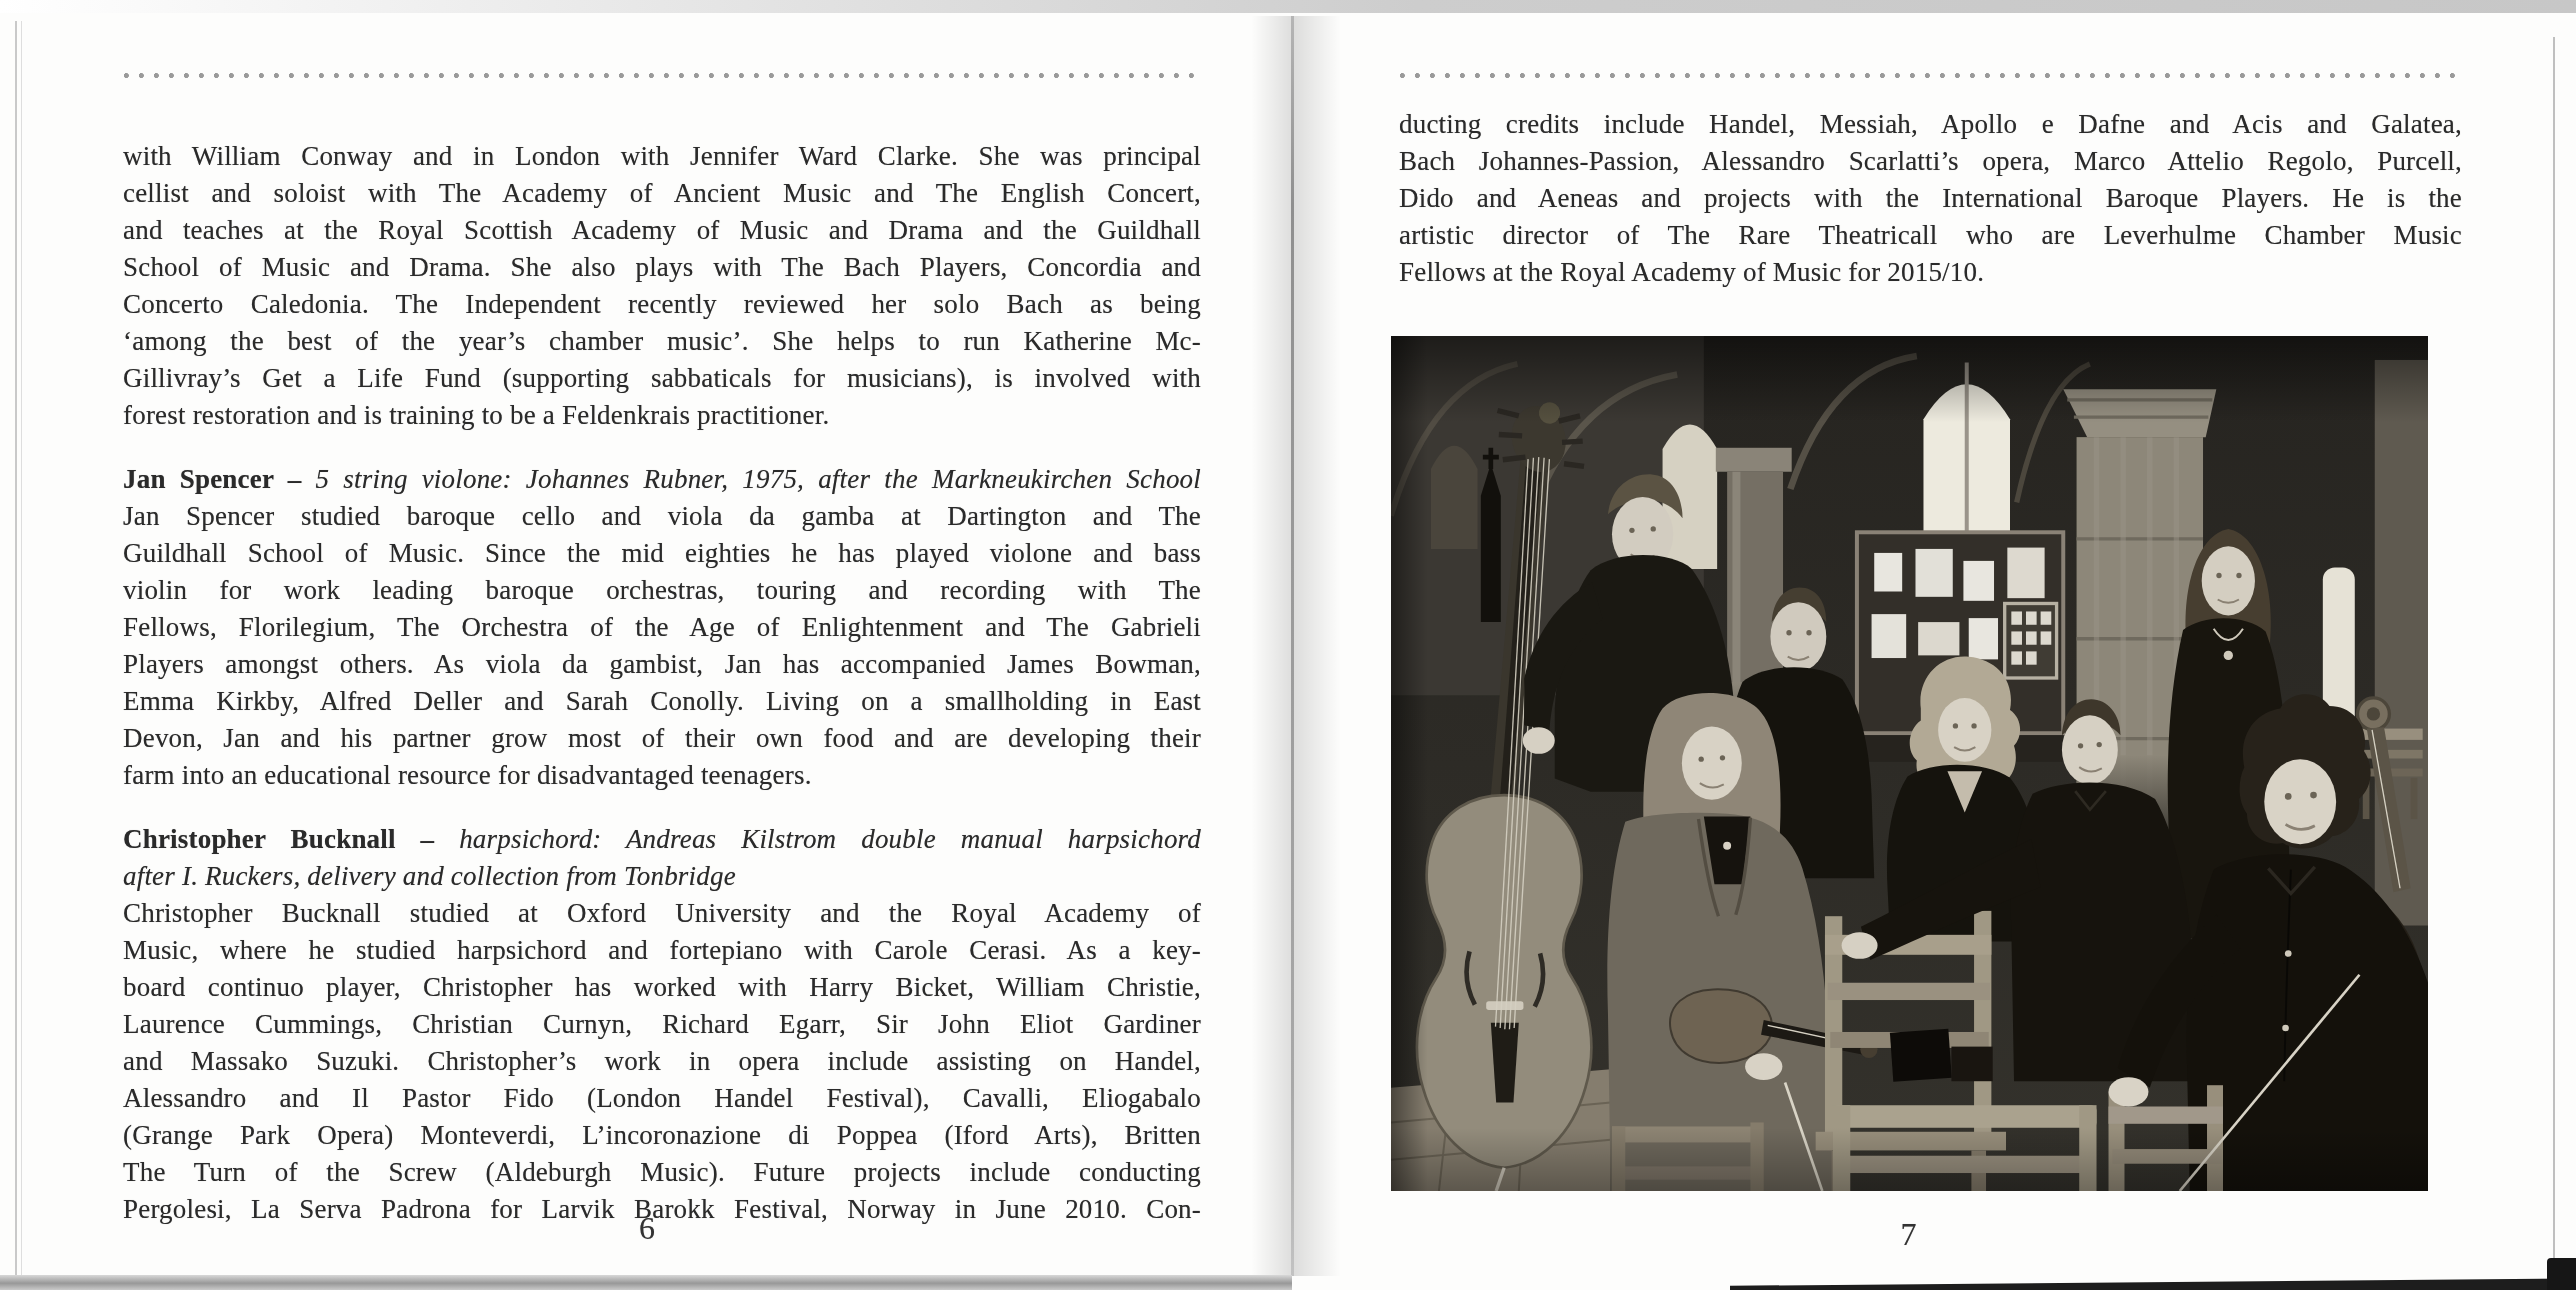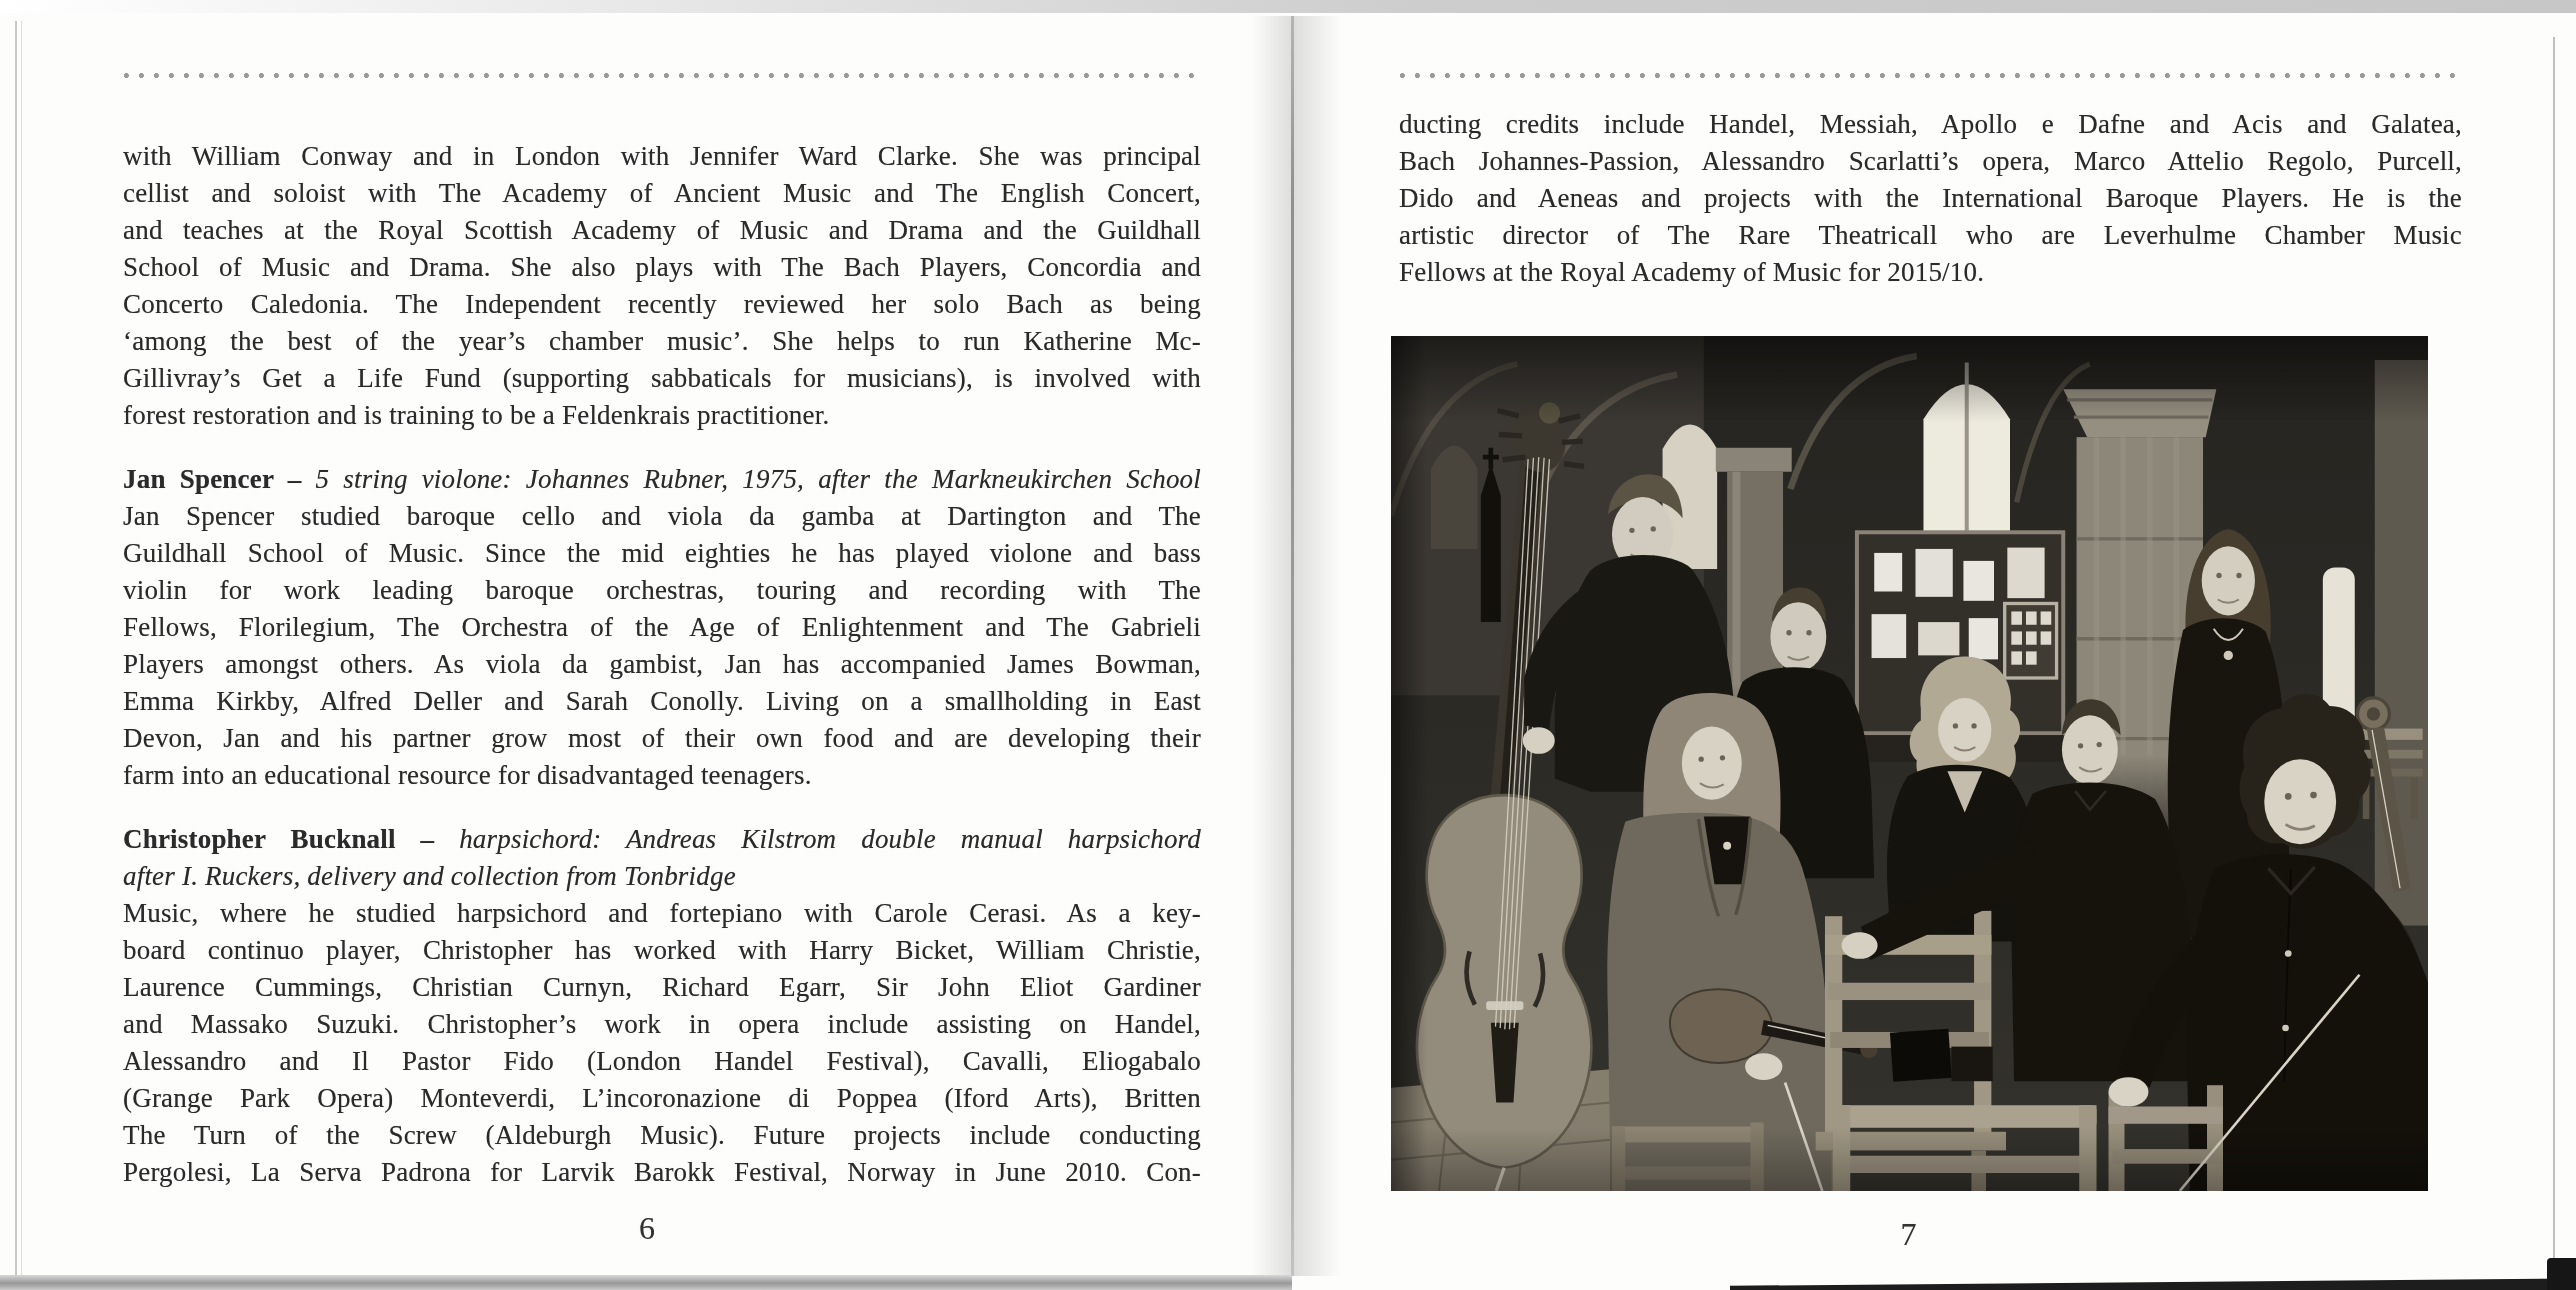--- a/index.html
+++ b/index.html
@@ -84,20 +84,21 @@
         <div class="line"><span class="r">violin for work leading baroque orchestras, touring and recording with The</span></div>
         <div class="line"><span class="r">Fellows, Florilegium, The Orchestra of the Age of Enlightenment and The Gabrieli</span></div>
         <div class="line"><span class="r">Players amongst others. As viola da gambist, Jan has accompanied James Bowman,</span></div>
         <div class="line"><span class="r">Emma Kirkby, Alfred Deller and Sarah Conolly. Living on a smallholding in East</span></div>
         <div class="line"><span class="r">Devon, Jan and his partner grow most of their own food and are developing their</span></div>
         <div class="line last"><span class="r">farm into an educational resource for disadvantaged teenagers.</span></div>
       </div>
       <div class="para">
         <div class="line"><span class="b">Christopher Bucknall – </span><span class="i">harpsichord: Andreas Kilstrom double manual harpsichord</span></div>
         <div class="line last"><span class="i">after I. Ruckers, delivery and collection from Tonbridge</span></div>
+        <div class="line"><span class="r">Christopher Bucknall studied at Oxford University and the Royal Academy of</span></div>
         <div class="line"><span class="r">Music, where he studied harpsichord and fortepiano with Carole Cerasi. As a key-</span></div>
         <div class="line"><span class="r">board continuo player, Christopher has worked with Harry Bicket, William Christie,</span></div>
         <div class="line"><span class="r">Laurence Cummings, Christian Curnyn, Richard Egarr, Sir John Eliot Gardiner</span></div>
         <div class="line"><span class="r">and Massako Suzuki. Christopher’s work in opera include assisting on Handel,</span></div>
         <div class="line"><span class="r">Alessandro and Il Pastor Fido (London Handel Festival), Cavalli, Eliogabalo</span></div>
         <div class="line"><span class="r">(Grange Park Opera) Monteverdi, L’incoronazione di Poppea (Iford Arts), Britten</span></div>
         <div class="line"><span class="r">The Turn of the Screw (Aldeburgh Music). Future projects include conducting</span></div>
         <div class="line"><span class="r">Pergolesi, La Serva Padrona for Larvik Barokk Festival, Norway in June 2010. Con-</span></div>
       </div>
     </div>

